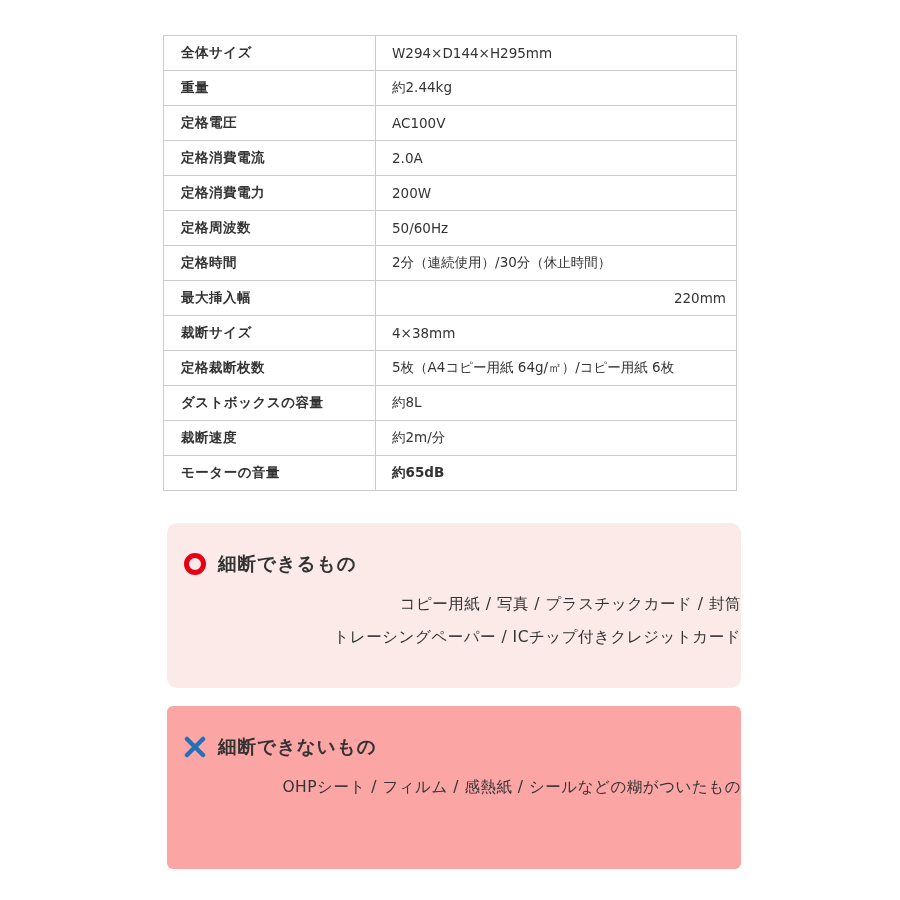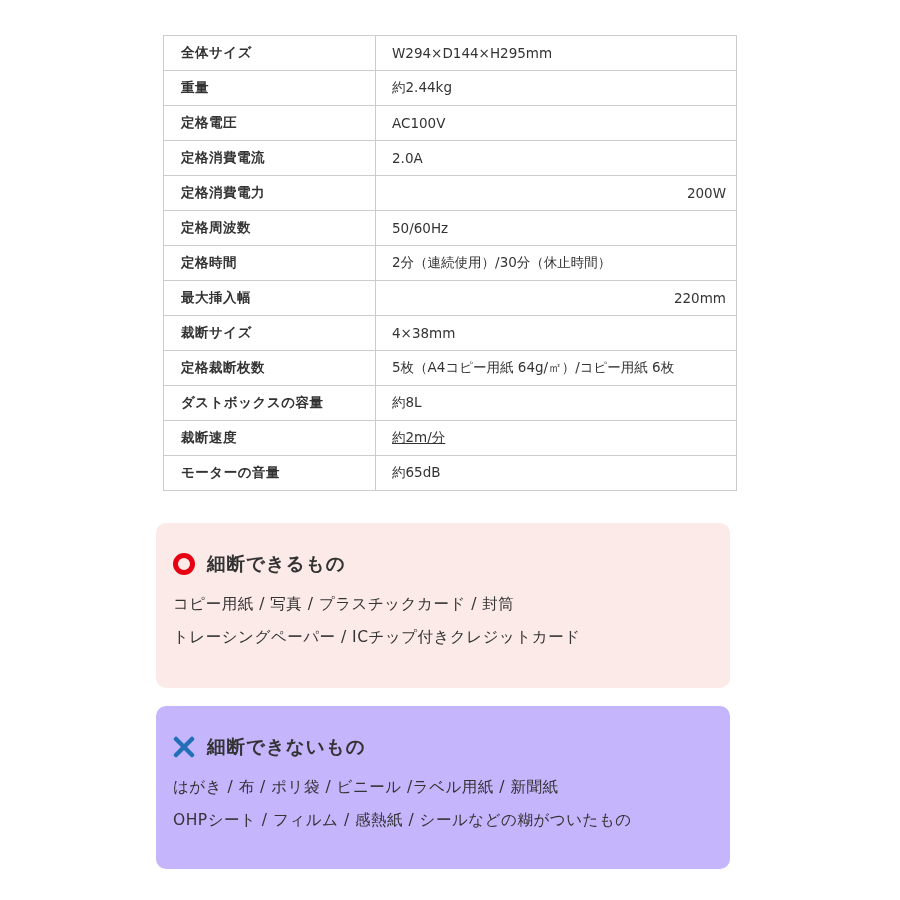--- a/index.html
+++ b/index.html
@@ -28,23 +28,24 @@
   td.spec-label {
     width: 212px;
     font-weight: bold;
     padding: 0 10px 0 17px;
     letter-spacing: 0.5px;
   }
   td.spec-value { padding: 0 10px 0 16px; }
 
   
   .section {
-    position: absolute; left: 156px; width: 574px;
+    position: absolute; left: 167px; width: 574px;
     border-radius: 10px;
     padding: 28px 0 0 17px;
+    text-align: right;
   }
   .section-can    { top: 523px; height: 165px; }
   .section-cannot { top: 706px; height: 163px; }
 
   .section-title-row {
     display: flex; align-items: center; gap: 12px;
     margin-bottom: 12px;
   }
   .section-title {
     font-weight: bold; font-size: 18.5px; letter-spacing: 1px;
@@ -79,21 +80,21 @@
         <tr>
           <td class="spec-label" style="border-color: rgb(204, 204, 204);">定格電圧</td>
           <td class="spec-value" style="border-color: rgb(204, 204, 204);">AC100V</td>
         </tr>
         <tr>
           <td class="spec-label" style="border-color: rgb(204, 204, 204);">定格消費電流</td>
           <td class="spec-value" style="border-color: rgb(204, 204, 204);">2.0A</td>
         </tr>
         <tr>
           <td class="spec-label" style="border-color: rgb(204, 204, 204);">定格消費電力</td>
-          <td class="spec-value" style="border-color: rgb(204, 204, 204); text-align: right;">200W</td>
+          <td class="spec-value" style="border-color: rgb(204, 204, 204);">200W</td>
         </tr>
         <tr>
           <td class="spec-label" style="border-color: rgb(204, 204, 204);">定格周波数</td>
           <td class="spec-value" style="border-color: rgb(204, 204, 204);">50/60Hz</td>
         </tr>
         <tr>
           <td class="spec-label" style="border-color: rgb(204, 204, 204);">定格時間</td>
           <td class="spec-value" style="border-color: rgb(204, 204, 204);">2分（連続使用）/30分（休止時間）</td>
         </tr>
         <tr>
@@ -107,49 +108,48 @@
         <tr>
           <td class="spec-label" style="border-color: rgb(204, 204, 204);">定格裁断枚数</td>
           <td class="spec-value" style="border-color: rgb(204, 204, 204);">5枚（A4コピー用紙 64g/㎡）/コピー用紙 6枚</td>
         </tr>
         <tr>
           <td class="spec-label" style="border-color: rgb(204, 204, 204);">ダストボックスの容量</td>
           <td class="spec-value" style="border-color: rgb(204, 204, 204);">約8L</td>
         </tr>
         <tr>
           <td class="spec-label" style="border-color: rgb(204, 204, 204);">裁断速度</td>
-          <td class="spec-value" style="border-color: rgb(204, 204, 204); text-decoration: underline;">約2m/分</td>
+          <td class="spec-value" style="border-color: rgb(204, 204, 204);">約2m/分</td>
         </tr>
         <tr>
           <td class="spec-label" style="border-color: rgb(204, 204, 204);">モーターの音量</td>
-          <td class="spec-value" style="border-color: rgb(204, 204, 204);">約65dB</td>
+          <td class="spec-value" style="border-color: rgb(204, 204, 204); font-weight: bold;">約65dB</td>
         </tr>
       </tbody>
   </table>
 
   <div class="section section-can" style="background: rgb(251, 234, 232);">
     <div class="section-title-row">
       <span class="ring-icon" style="border-color: rgb(230, 0, 18);"></span>
       <span class="section-title">細断できるもの</span>
     </div>
     <div class="section-lines">
       <div>コピー用紙 / 写真 / プラスチックカード / 封筒</div>
       <div>トレーシングペーパー / ICチップ付きクレジットカード</div>
     </div>
   </div>
 
-  <div class="section section-cannot" style="background: #c4b5fd;">
+  <div class="section section-cannot" style="background: #fca5a5; border-radius: 6px;">
     <div class="section-title-row">
       <span class="x-icon" style="color: rgb(36, 112, 184);">
         <svg viewBox="0 0 22 22" aria-hidden="true">
           <line x1="3" y1="3" x2="19" y2="19" stroke="currentColor" stroke-width="4.5" stroke-linecap="round"></line>
           <line x1="19" y1="3" x2="3" y2="19" stroke="currentColor" stroke-width="4.5" stroke-linecap="round"></line>
         </svg>
       </span>
       <span class="section-title">細断できないもの</span>
     </div>
     <div class="section-lines">
-      <div>はがき / 布 / ポリ袋 / ビニール /ラベル用紙 / 新聞紙</div>
       <div>OHPシート / フィルム / 感熱紙 / シールなどの糊がついたもの</div>
     </div>
   </div>
 
 </div>
 
 </body></html>

